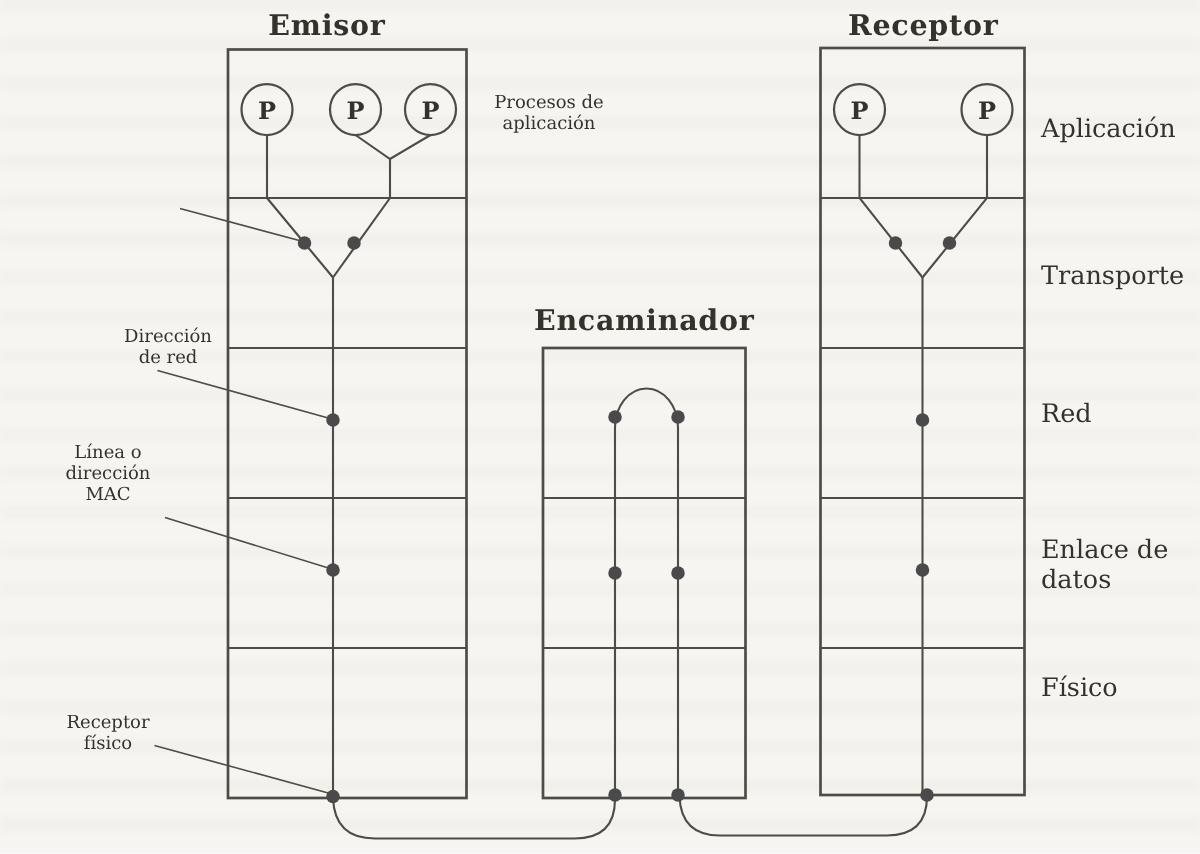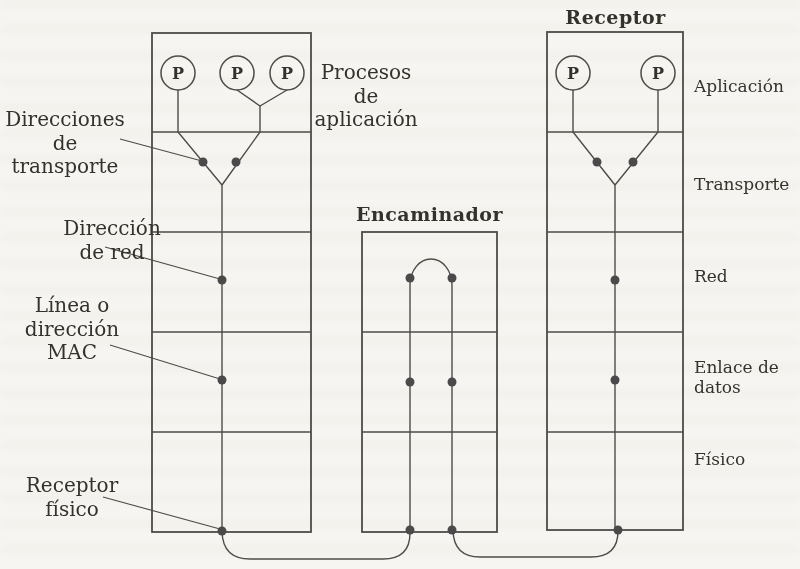--- a/index.html
+++ b/index.html
@@ -25,21 +25,21 @@
   .node-title{
     position:absolute;
     font-weight:bold;
     font-size:19px;
     text-align:center;
     letter-spacing:.5px;
     white-space:pre-line;
   }
   .caption{
     position:absolute;
-    font-size:20px;
+    font-size:12px;
     line-height:1.18;
     text-align:center;
     white-space:pre-line;
   }
   .layer-label{
     position:absolute;
     left:694px;
     width:110px;
     font-size:17px;
     line-height:1.15;
@@ -142,28 +142,27 @@
 
     <g fill="#33332c" text-anchor="middle" class="p-letter">
       <text x="178" y="79">P</text>
       <text x="237" y="79">P</text>
       <text x="287" y="79">P</text>
       <text x="573" y="79">P</text>
       <text x="658" y="79">P</text>
     </g>
   </svg>
 
+  <div class="node-title" style="left:152px;top:6px;width:132px;">Emisor</div>
   <div class="node-title" style="left:548px;top:6px;width:135px;">Receptor</div>
   <div class="node-title" style="left:352px;top:203px;width:155px;">Encaminador</div>
 
   <div class="caption" style="left:306px;top:61px;width:120px;">Procesos de
 aplicación</div>
 
-  <div class="caption" style="left:4px;top:108px;width:122px;">Direcciones
-de transporte</div>
   <div class="caption" style="left:52px;top:217px;width:120px;">Dirección
 de red</div>
   <div class="caption" style="left:12px;top:294px;width:120px;">Línea o
 dirección
 MAC</div>
   <div class="caption" style="left:12px;top:474px;width:120px;">Receptor
 físico</div>
 
   <div class="layer-label" style="top:77px;">Aplicación</div>
   <div class="layer-label" style="top:175px;">Transporte</div>

